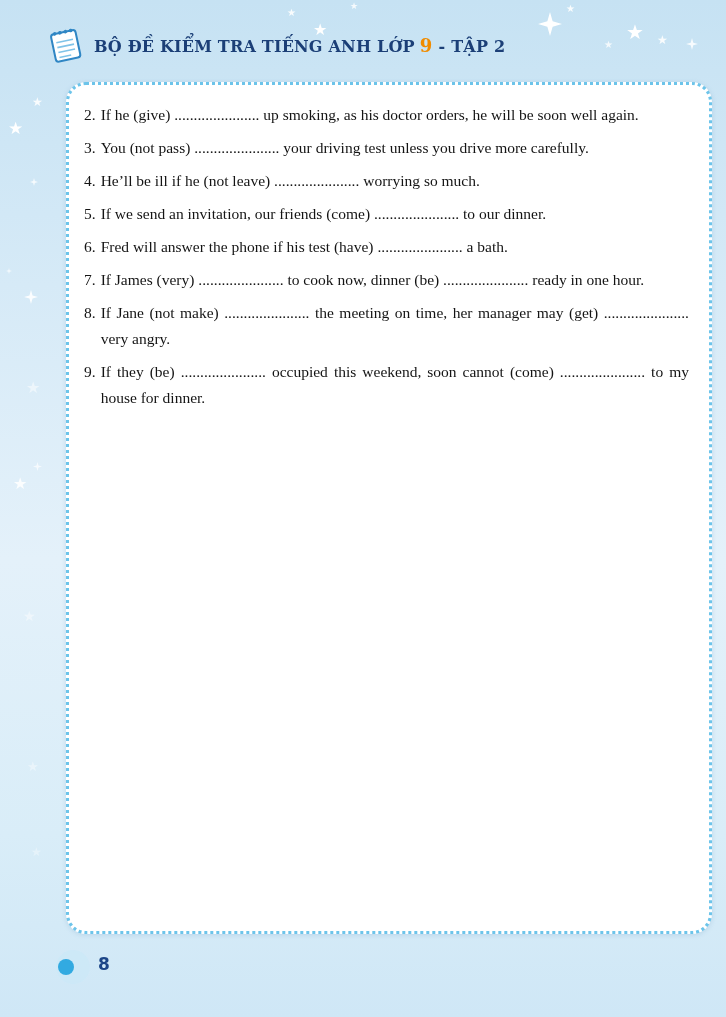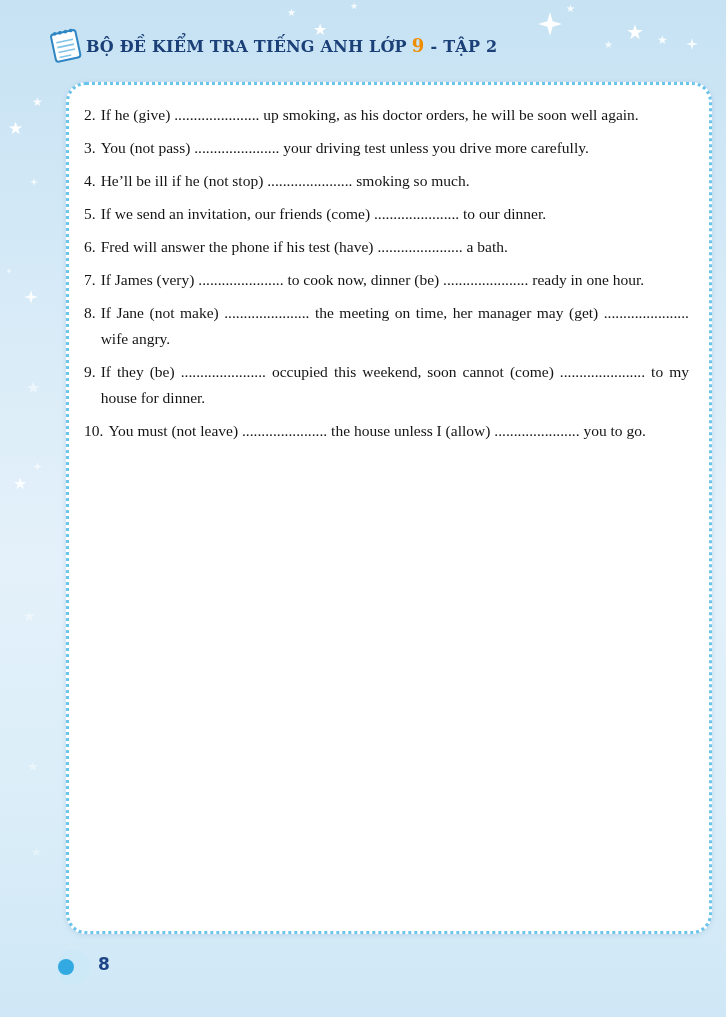--- a/index.html
+++ b/index.html
@@ -15,21 +15,21 @@
   body{
     width:726px;height:1017px;position:relative;overflow:hidden;
     font-family:"Liberation Serif", serif;
     background:linear-gradient(180deg,var(--bg_top) 0%, #d6eaf7 28%, var(--bg_mid) 55%, #d9edf8 82%, #cfe7f6 100%);
   }
   .star{position:absolute;display:block;pointer-events:none;}
   .star5{color:#ffffff;line-height:1;}
   .star5::before{content:"\2605";}
   .star4{background:#ffffff;clip-path:polygon(50% 0,61% 39%,100% 50%,61% 61%,50% 100%,39% 61%,0 50%,39% 39%);}
   .header{
-    position:absolute;left:44px;top:24px;display:flex;align-items:center;gap:0;
+    position:absolute;left:44px;top:24px;display:flex;align-items:center;gap:8px;
   }
   .notebook{display:inline-block;width:42px;height:42px;}
   .title{
     margin:0;font-family:"DejaVu Serif", serif;font-weight:bold;
     font-size:16px;color:var(--title_navy);letter-spacing:.2px;white-space:nowrap;
   }
   .title .grade{color:var(--grade_orange);font-size:18px;margin:0 4px 0 5px;}
   .title .suffix{margin-left:2px;}
   .content-box{
     position:absolute;left:66px;top:82px;width:646px;height:852px;box-sizing:border-box;
@@ -109,52 +109,48 @@
           <span class="txt">If he (give) ...................... up smoking, as his doctor orders, he will be soon well again.</span>
         </div>
 
         <div class="item">
           <span class="num">3.</span>
           <span class="txt">You (not pass) ...................... your driving test unless you drive more carefully.</span>
         </div>
 
         <div class="item">
           <span class="num">4.</span>
-          <span class="txt">He’ll be ill if he (not stop) ...................... smoking so much.</span>
+          <span class="txt">He’ll be ill if he (not leave) ...................... worrying so much.</span>
         </div>
 
         <div class="item">
           <span class="num">5.</span>
           <span class="txt">If we send an invitation, our friends (come) ...................... to our dinner.</span>
         </div>
 
         <div class="item">
           <span class="num">6.</span>
           <span class="txt">Fred will answer the phone if his test (have) ...................... a bath.</span>
         </div>
 
         <div class="item">
           <span class="num">7.</span>
           <span class="txt">If James (very) ...................... to cook now, dinner (be) ...................... ready in one hour.</span>
         </div>
 
         <div class="item">
           <span class="num">8.</span>
-          <span class="txt">If Jane (not make) ...................... the meeting on time, her manager may (get) ...................... wife angry.</span>
+          <span class="txt">If Jane (not make) ...................... the meeting on time, her manager may (get) ...................... very angry.</span>
         </div>
 
         <div class="item">
           <span class="num">9.</span>
           <span class="txt">If they (be) ...................... occupied this weekend, soon cannot (come) ...................... to my house for dinner.</span>
         </div>
 
-        <div class="item">
-          <span class="num">10.</span>
-          <span class="txt">You must (not leave) ...................... the house unless I (allow) ...................... you to go.</span>
-        </div>
       </div>
   </main>
 
   <footer class="footer">
     <span class="dot-circle">
         <span class="dot-inner"></span>
       </span>
     <span class="page-num">8</span>
   </footer>
 

